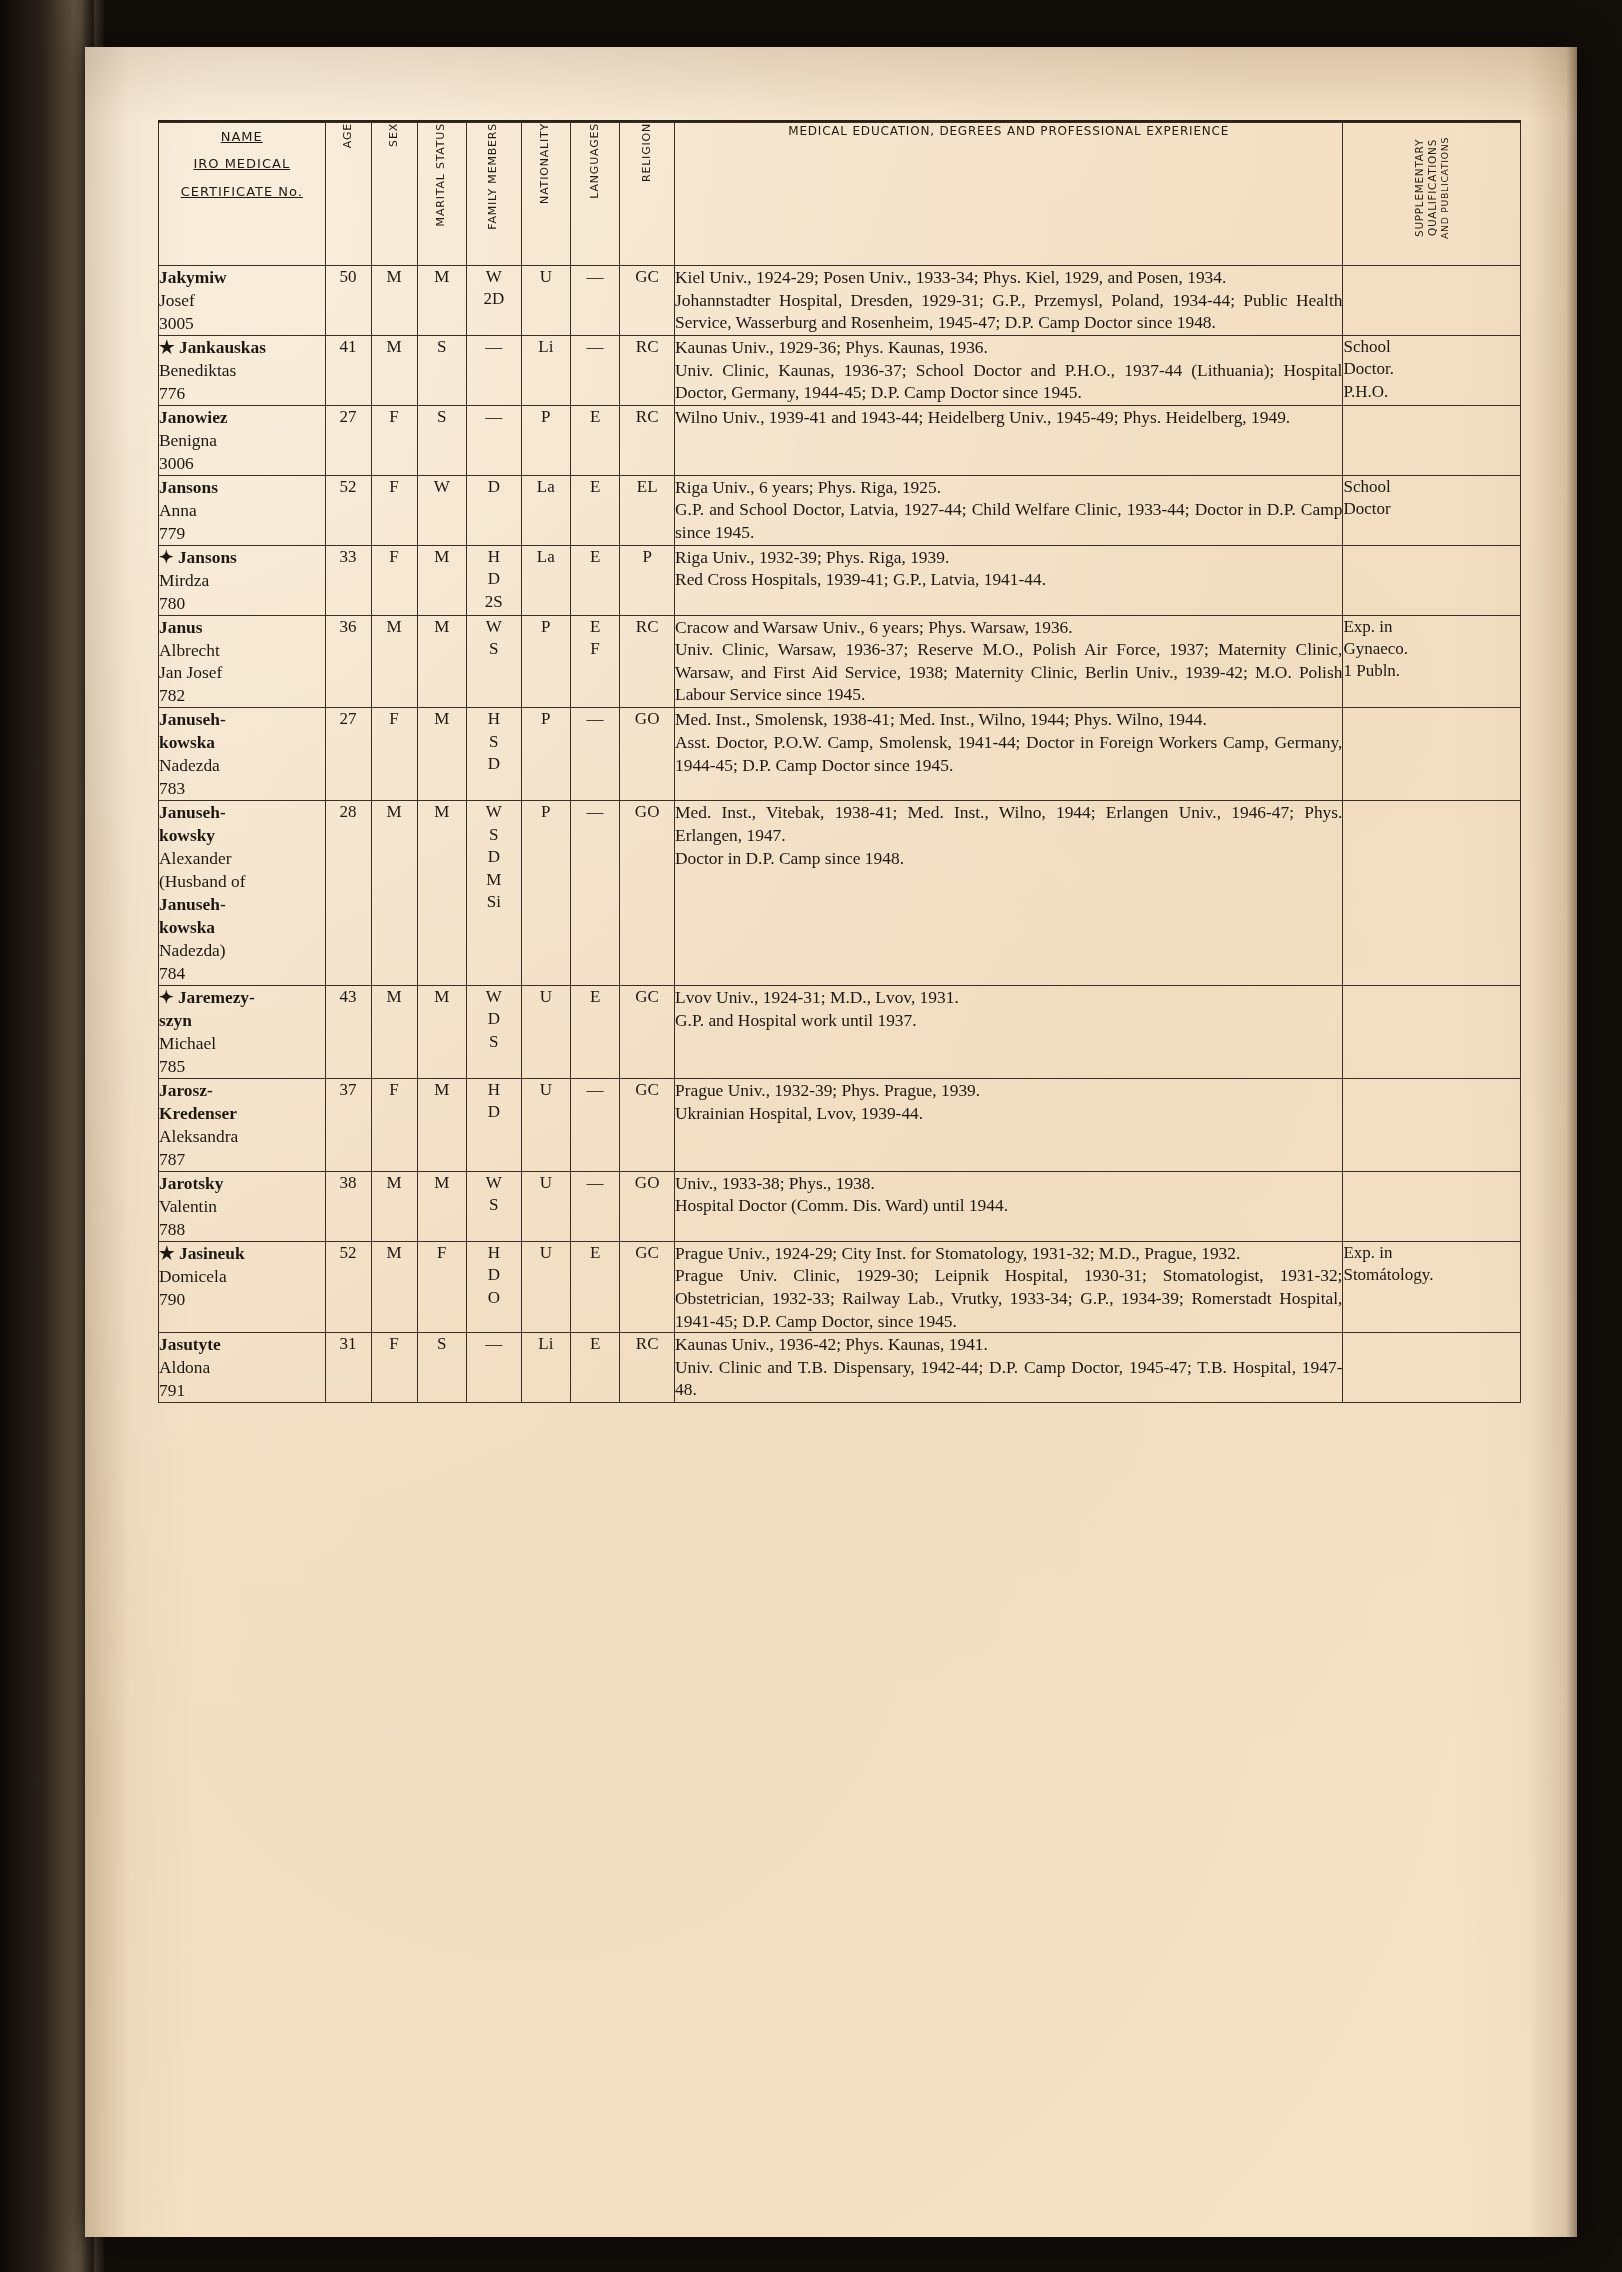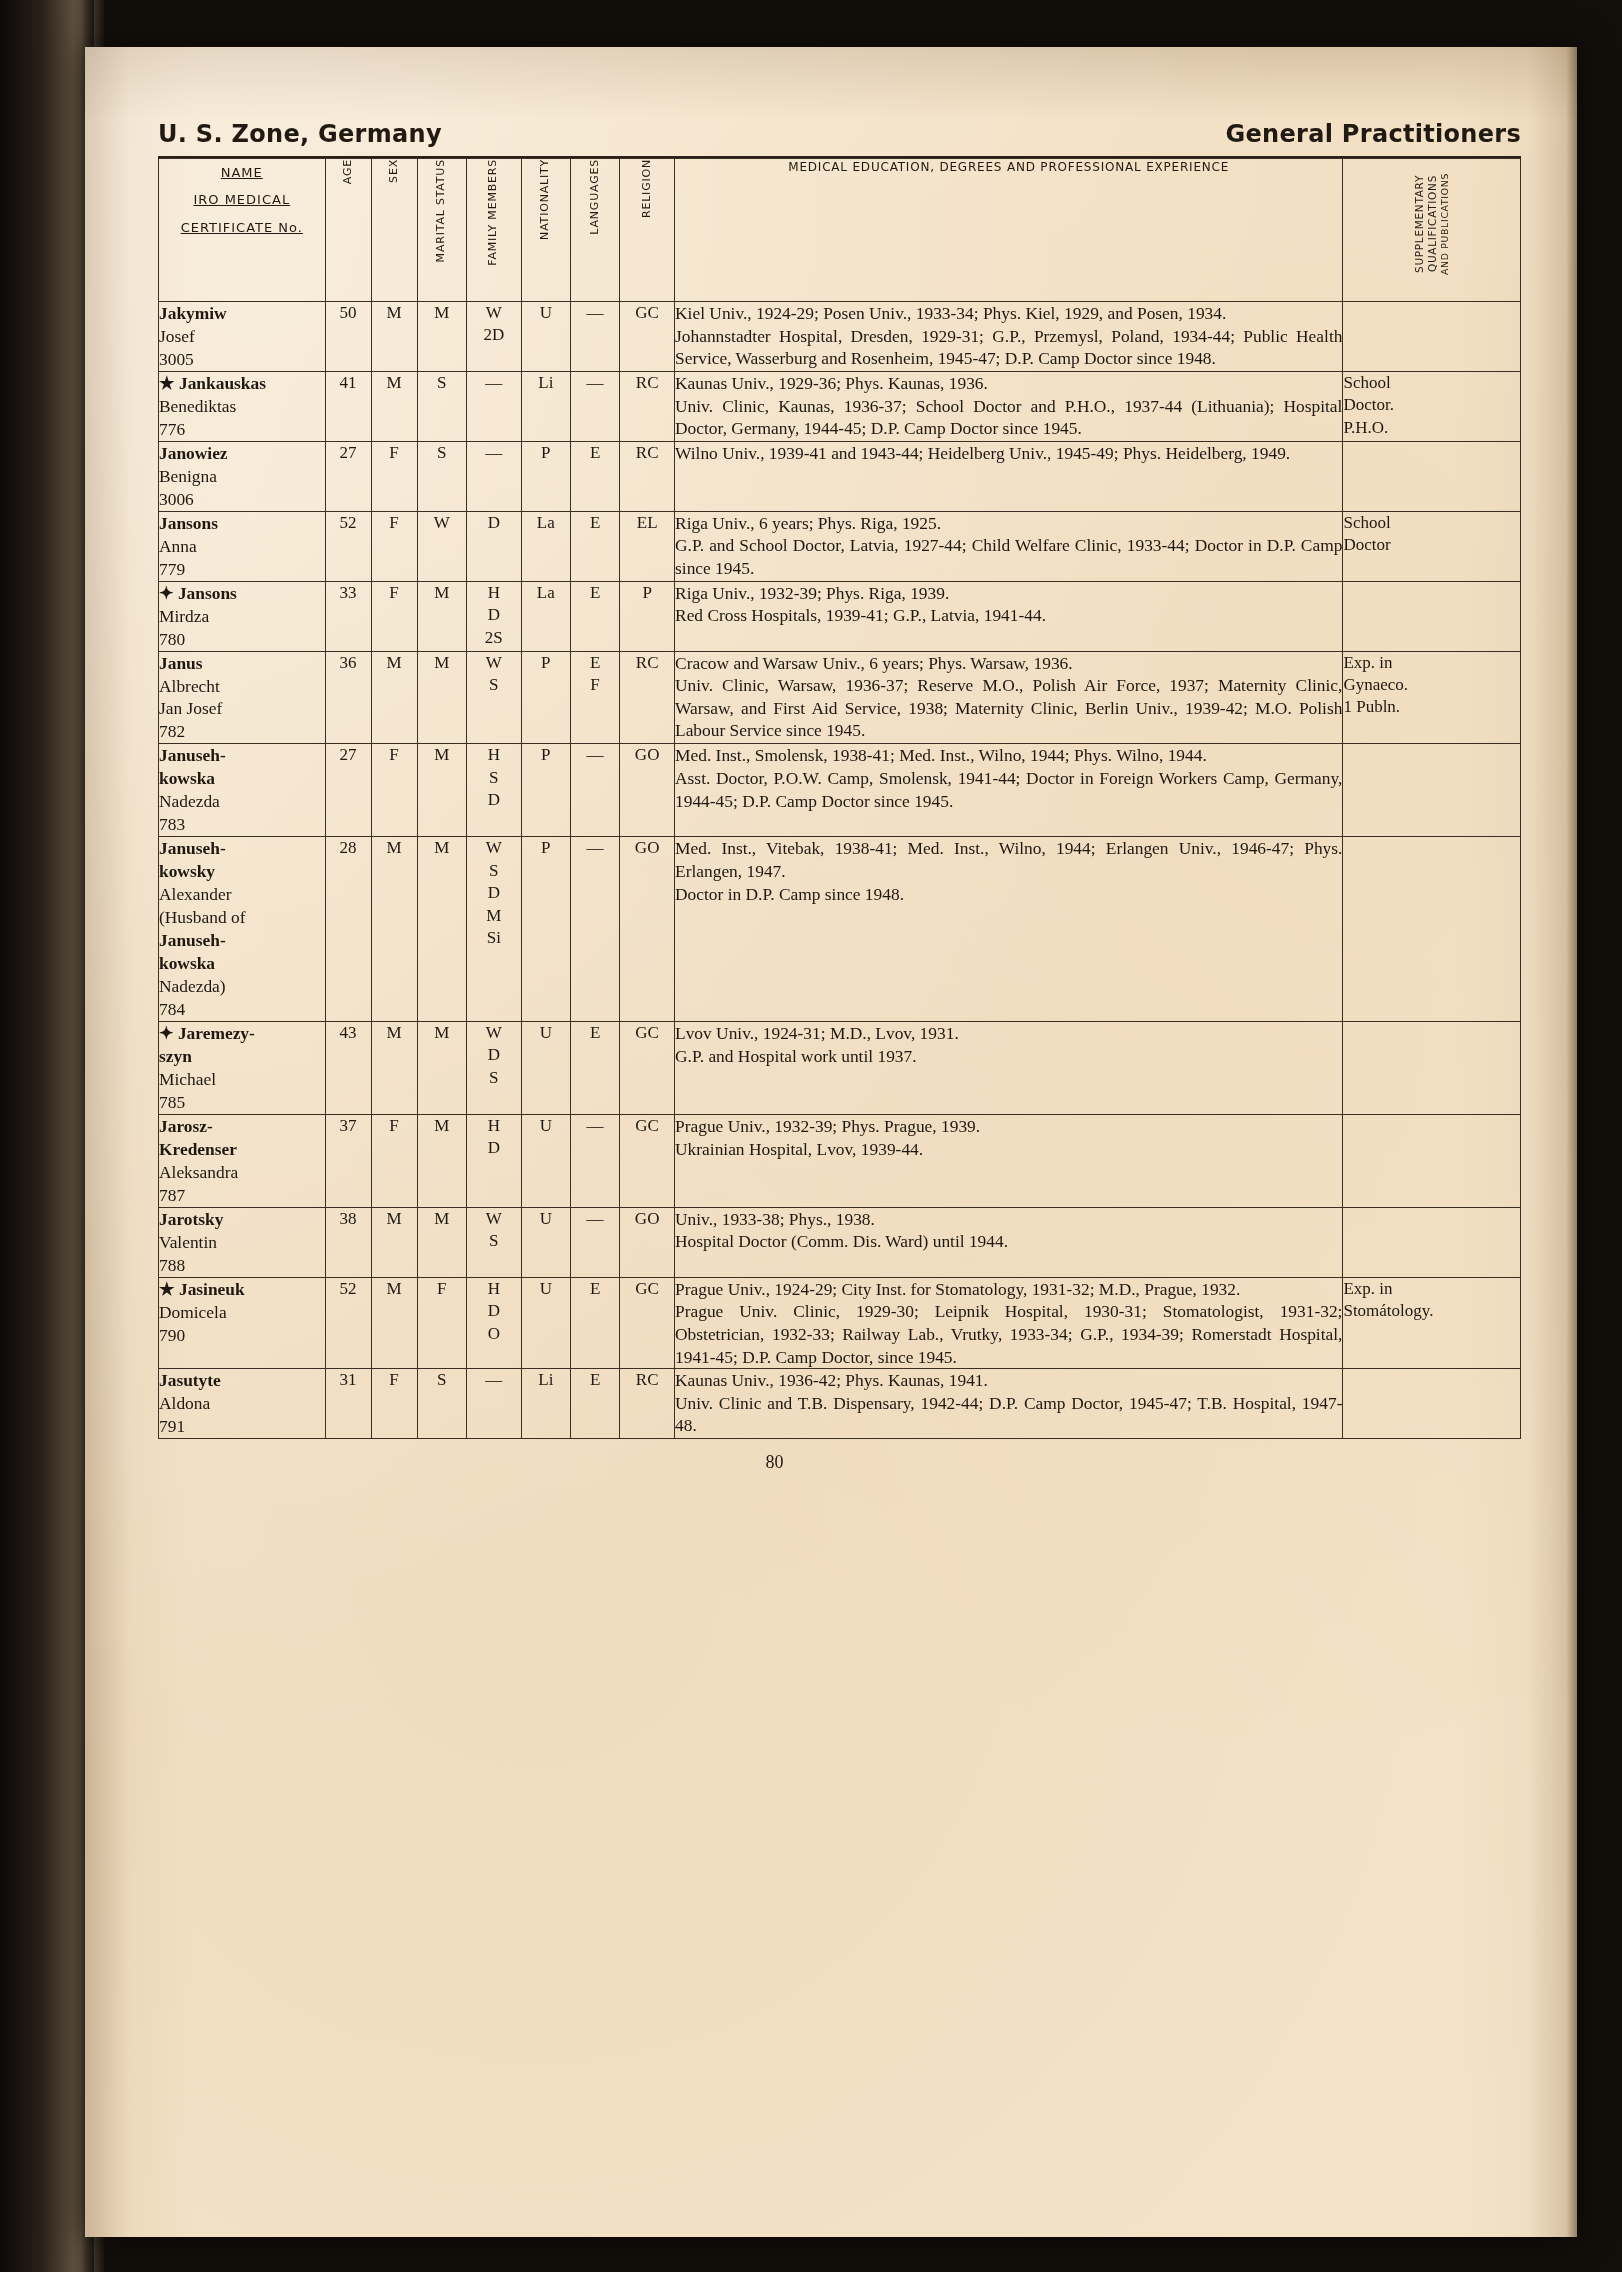--- a/index.html
+++ b/index.html
@@ -207,24 +207,20 @@
 <div class="page-bg"></div>
 <div class="gutter-left"></div>
 <div class="gutter-edge"></div>
 
 <div class="sheet">
   <div class="sheet-grain"></div>
   <div class="edge-dark-right"></div>
 
   <div class="content">
 
-    <div class="running-head">
-      <div>U. S. Zone, Germany</div>
-      <div>General Practitioners</div>
-    </div>
     <div class="rule-main"></div>
 
     <table class="reg">
       <colgroup>
         <col class="w-name">
           <col class="w-age">
           <col class="w-sex">
           <col class="w-ms">
         <col class="w-fam">
           <col class="w-nat">
@@ -534,16 +530,15 @@
             <td class="c-center multi">RC</td>
             <td class="c-edu">
               <div>Kaunas Univ., 1936-42; Phys. Kaunas, 1941.</div>
               <div>Univ. Clinic and T.B. Dispensary, 1942-44; D.P. Camp Doctor, 1945-47; T.B. Hospital, 1947-48.</div>
             </td>
             <td class="c-supp multi"></td>
           </tr>
         </tbody>
     </table>
 
-    <div class="page-number">80</div>
   </div>
 </div>
 
 
 </body></html>

